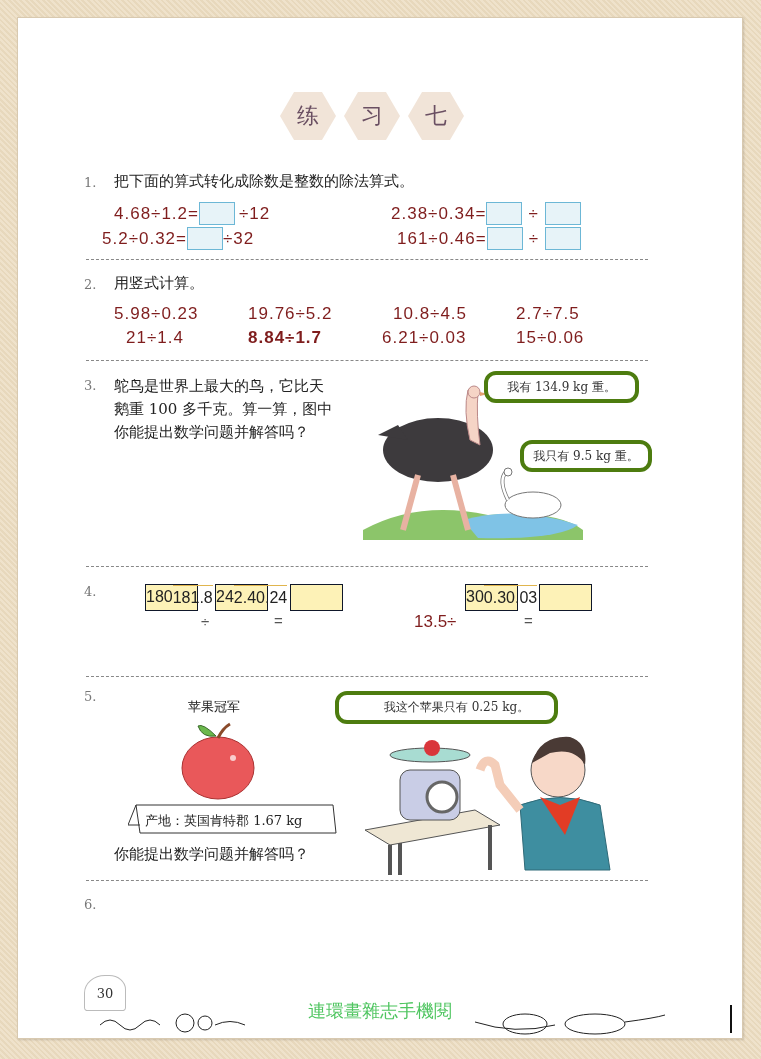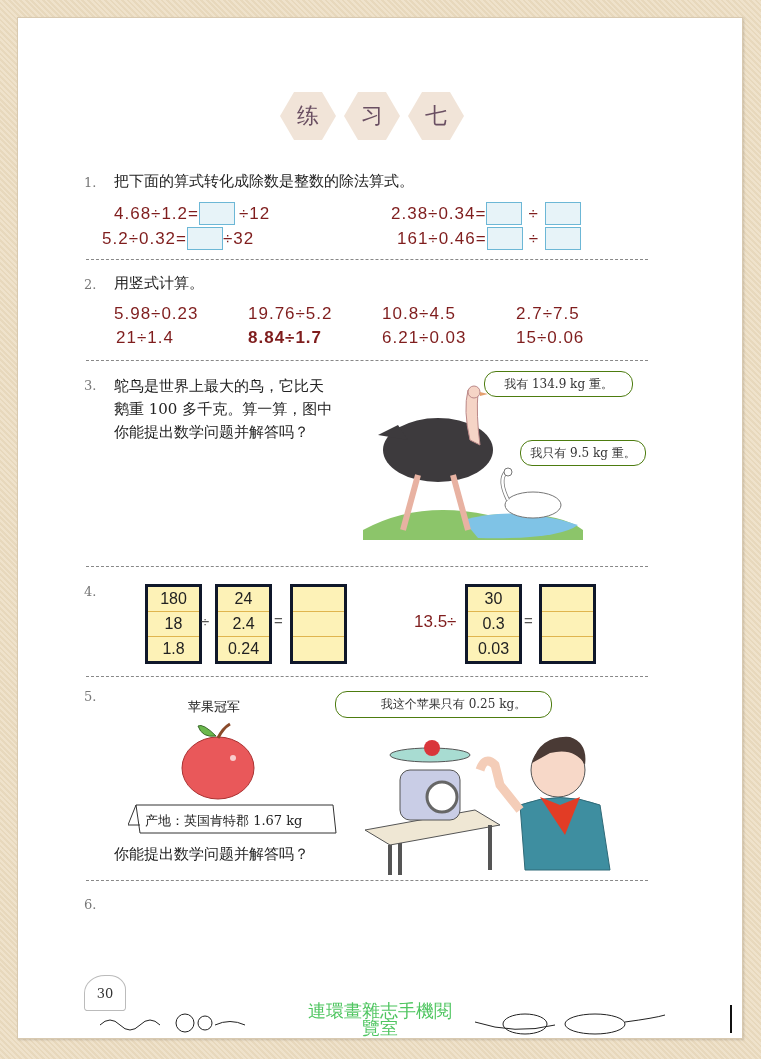--- a/index.html
+++ b/index.html
@@ -20,24 +20,24 @@
     clip-path: polygon(25% 0,75% 0,100% 50%,75% 100%,25% 100%,0 50%);
     display:flex; align-items:center; justify-content:center;
     font-family:"DejaVu Serif", serif; font-size:22px; color:#6a4f62;
   }
   .qnum { position:absolute; font-family:"DejaVu Serif", serif; font-size:13px; color:#777; }
   .cn { font-family:"DejaVu Serif", serif; font-size:15px; color:#222; }
   .expr { font-family:"Liberation Sans", sans-serif; font-size:17px; color:#7f1d1d; letter-spacing:1px; }
   .blue-box { display:inline-block; width:34px; height:21px; background:#e7f3f8; border:1px solid #6cb7d6; vertical-align:middle; }
   .dash { position:absolute; left:86px; width:562px; border-top:1px dashed #888; }
   .row { position:absolute; display:flex; align-items:center; }
-  .col { position:absolute; display:flex; flex-direction:column; border:3px solid #0f172a; background:#fdf2b7; }
+  .col { position:absolute; display:flex; flex-direction:row; border:1px solid #0f172a; background:#fdf2b7; }
   .col .cell { height:24px; border-top:1px solid #e0b54e; display:flex; align-items:center; justify-content:center; font-family:"Liberation Sans", sans-serif; font-size:16px; color:#222; }
   .col .cell:first-child { border-top:none; }
-  .bubble { position:absolute; border:1px solid #4d7c0f; border-radius:12px; background:#fff; display:flex; align-items:center; justify-content:center; font-family:"DejaVu Serif", serif; font-size:12px; color:#333; }
+  .bubble { position:absolute; border:4px solid #4d7c0f; border-radius:12px; background:#fff; display:flex; align-items:center; justify-content:center; font-family:"DejaVu Serif", serif; font-size:12px; color:#333; }
   .sym { font-family:"Liberation Sans", sans-serif; font-size:15px; color:#555; }
 </style>
 </head>
 <body>
 
 <div class="page"></div>
 
 <div class="title-wrap">
   <div class="hex">练</div>
   <div class="hex">习</div>
@@ -68,23 +68,23 @@
   <span class="blue-box"></span>
   <span style="margin:0 6px">÷</span>
   <span class="blue-box"></span>
 </div>
 <div class="dash" style="top:259px;"></div>
 
 <div class="qnum" style="left:84px;top:277px;">2.</div>
 <div class="abs cn" style="left:114px;top:274px;">用竖式计算。</div>
 <div class="abs expr" style="left:114px;top:304px;">5.98÷0.23</div>
 <div class="abs expr" style="left:248px;top:304px;">19.76÷5.2</div>
-<div class="abs expr" style="left:382px;top:304px;">10.8÷4.5</div>
+<div class="abs expr" style="left:393px;top:304px;">10.8÷4.5</div>
 <div class="abs expr" style="left:516px;top:304px;">2.7÷7.5</div>
-<div class="abs expr" style="left:116px;top:328px;">21÷1.4</div>
+<div class="abs expr" style="left:126px;top:328px;">21÷1.4</div>
 <div class="abs expr" style="left:248px;top:328px;font-weight:bold;">8.84÷1.7</div>
 <div class="abs expr" style="left:382px;top:328px;">6.21÷0.03</div>
 <div class="abs expr" style="left:516px;top:328px;">15÷0.06</div>
 <div class="dash" style="top:360px;"></div>
 
 <div class="qnum" style="left:84px;top:378px;">3.</div>
 <div class="abs cn" style="left:114px;top:375px;line-height:23px;">
   <div>鸵鸟是世界上最大的鸟，它比天</div>
   <div>鹅重 100 多千克。算一算，图中</div>
   <div>你能提出数学问题并解答吗？</div>
@@ -183,15 +183,14 @@
   <circle cx="90" cy="13" r="9" fill="none" stroke="#222"></circle>
   <circle cx="110" cy="13" r="7" fill="none" stroke="#222"></circle>
   <path d="M120 15 Q135 8 150 15" stroke="#222" fill="none"></path>
   <path d="M380 12 Q420 25 460 15" stroke="#222" fill="none"></path>
   <ellipse cx="430" cy="14" rx="22" ry="10" fill="none" stroke="#222"></ellipse>
   <ellipse cx="500" cy="14" rx="30" ry="10" fill="none" stroke="#222"></ellipse>
   <path d="M530 12 Q560 8 570 5" stroke="#222" fill="none"></path>
 </svg>
 <div class="abs" style="left:230px;top:1002px;width:300px;text-align:center;color:#3cbf4f;font-family:'DejaVu Serif',serif;font-size:18px;line-height:17px;opacity:0.9;">
   <div>連環畫雜志手機閱</div>
-  <div>覽室</div>
 </div>
 <div class="abs" style="left:730px;top:1005px;width:2px;height:28px;background:#111;"></div>
 
 </body></html>

